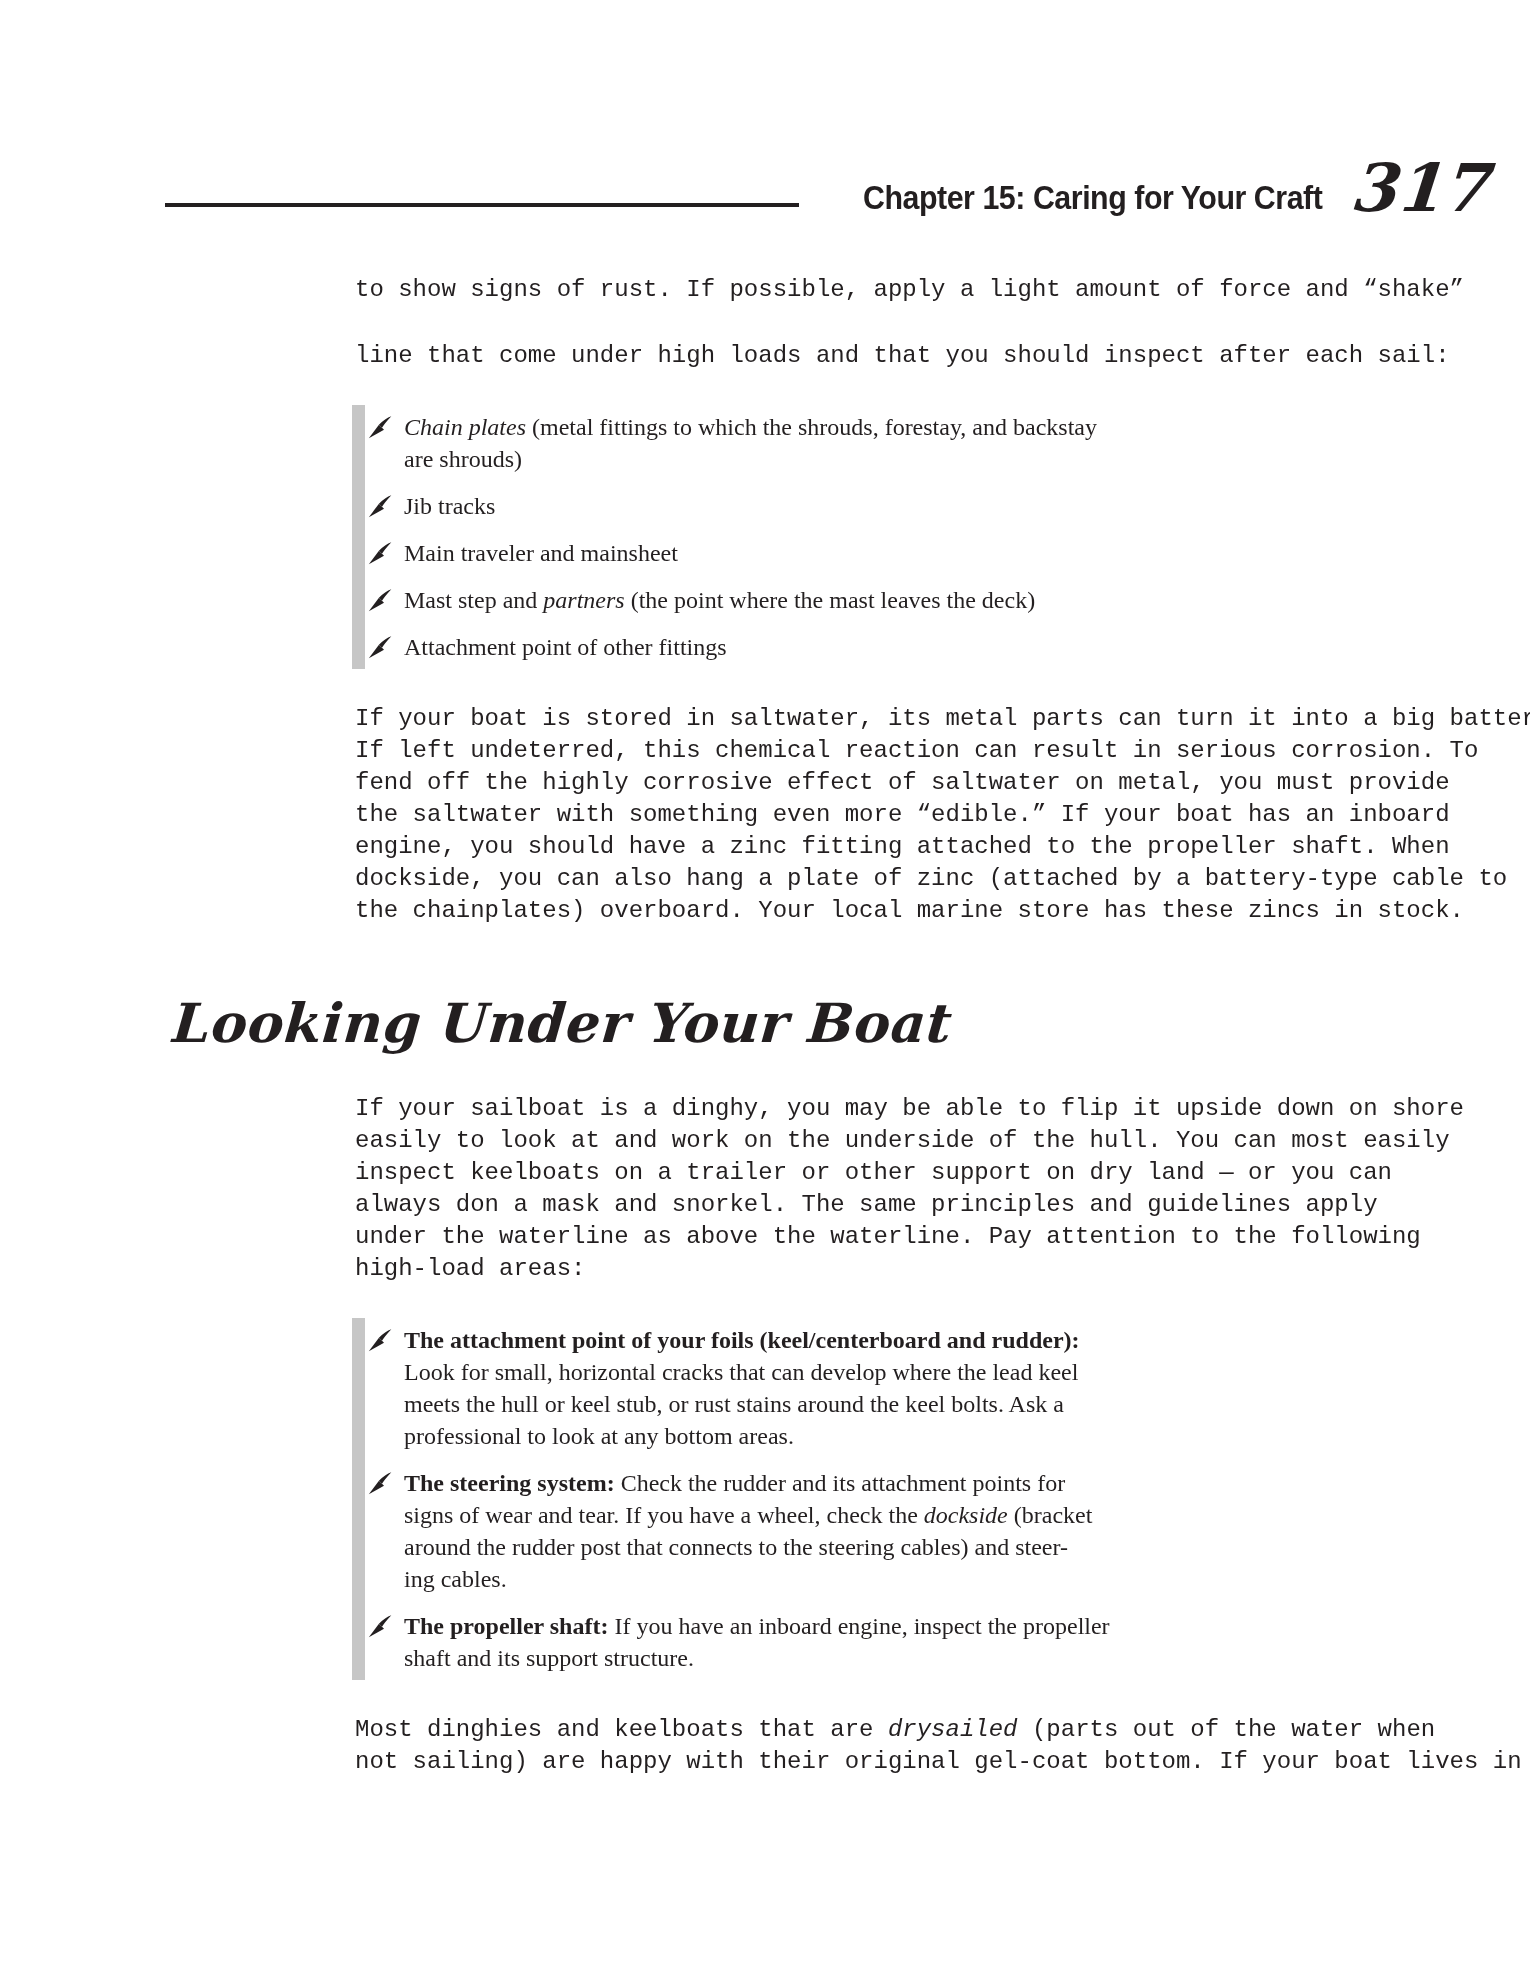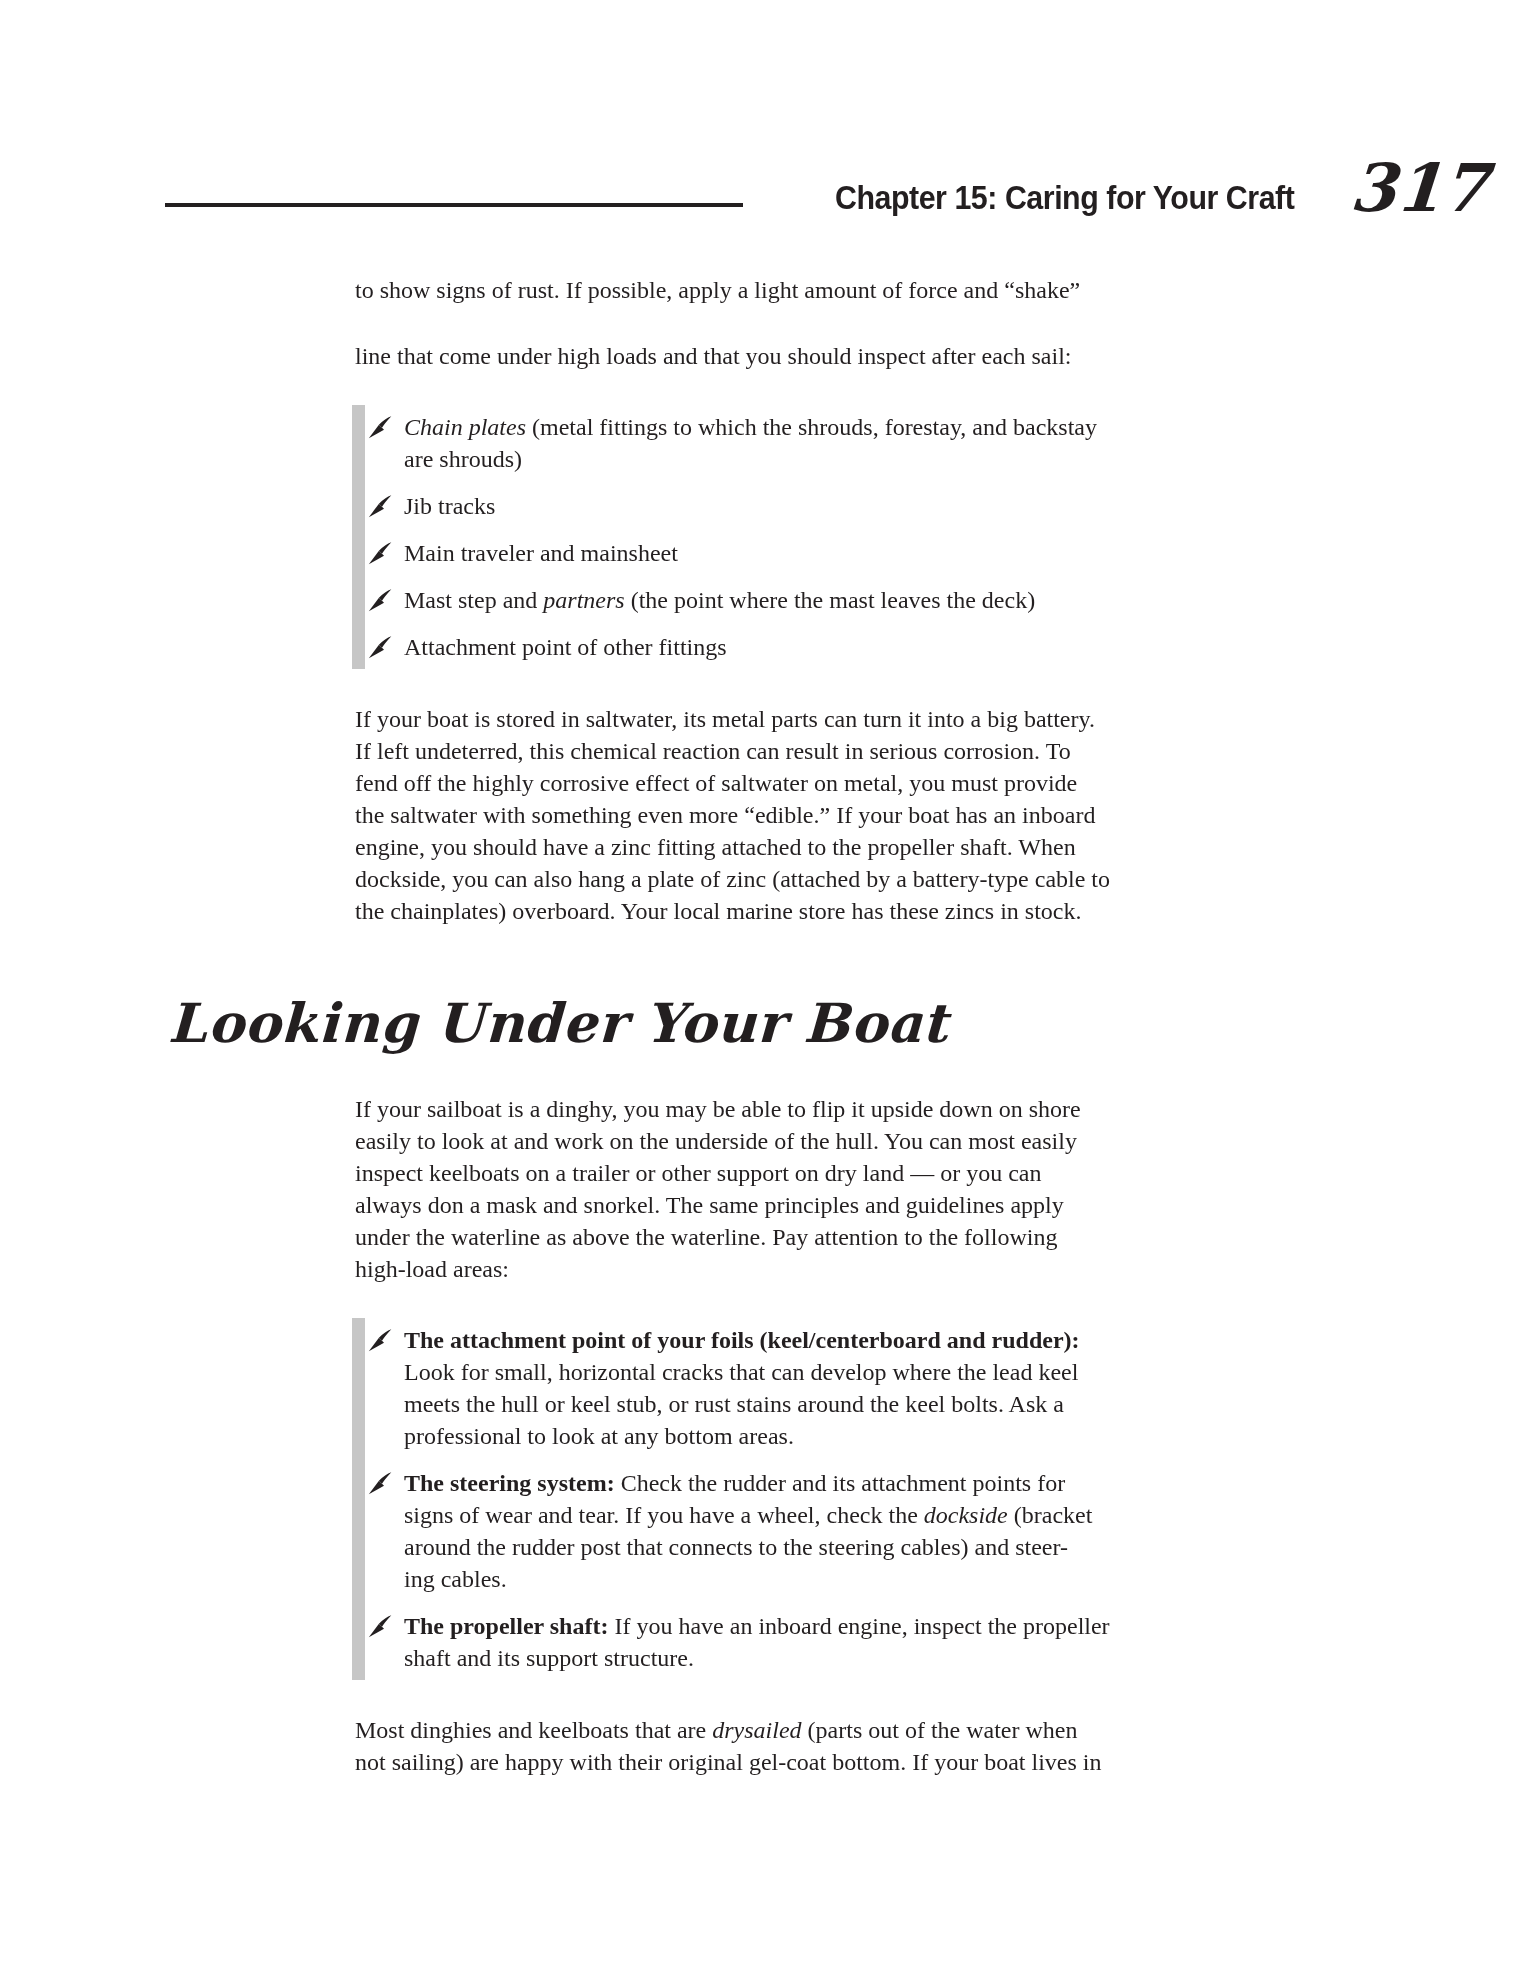--- a/index.html
+++ b/index.html
@@ -14,21 +14,20 @@
     background:var(--bg);
     color:var(--text);
     font-family:"Liberation Serif",serif;
   }
   .page{position:relative;width:1530px;height:1980px;overflow:hidden;}
 
   
   .header{
     display:flex;align-items:flex-end;
     margin:160px 36px 0 165px;
-    gap:28px;
   }
   .header-rule{
     flex:1;height:4px;background:var(--text);
     margin-bottom:9px;
   }
   .chapter-title{
     font-family:"Liberation Sans",sans-serif;
     font-weight:bold;font-size:33px;line-height:36px;
     letter-spacing:-0.5px;white-space:nowrap;
     margin-left:24px;
@@ -37,21 +36,21 @@
   .page-number{
     font-family:"DejaVu Serif",serif;
     font-style:italic;font-weight:bold;
     font-size:66px;line-height:56px;
     margin-left:34px;white-space:nowrap;
     transform:skewX(-7deg);
   }
 
   
   .content{font-size:24px;line-height:32px;}
-  .para{margin:34px 40px 0 355px;}
+  .para{margin:34px 40px 0 355px;font-family:Liberation Mono, monospace;}
   .para:first-child{margin-top:58px;}
   .line{white-space:nowrap;}
   .seg-i{font-style:italic;}
   .seg-b{font-weight:bold;}
 
   
   .list{
     margin:33px 40px 0 352px;
     border-left:13px solid var(--bar);
     padding:6px 0 6px 1px;

